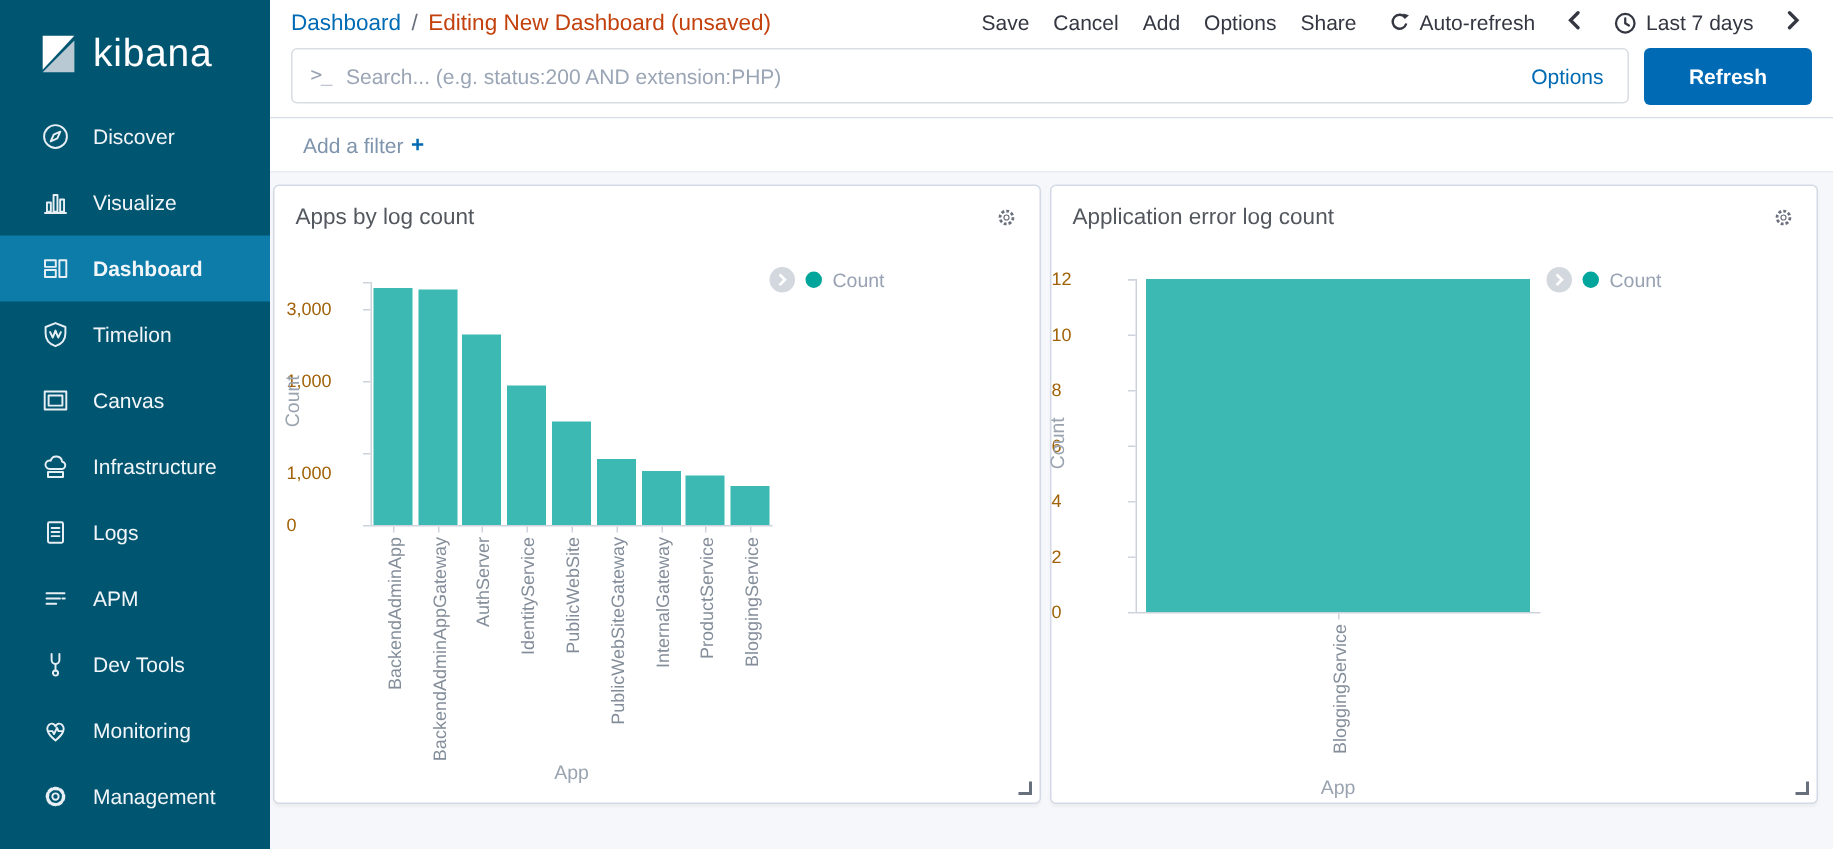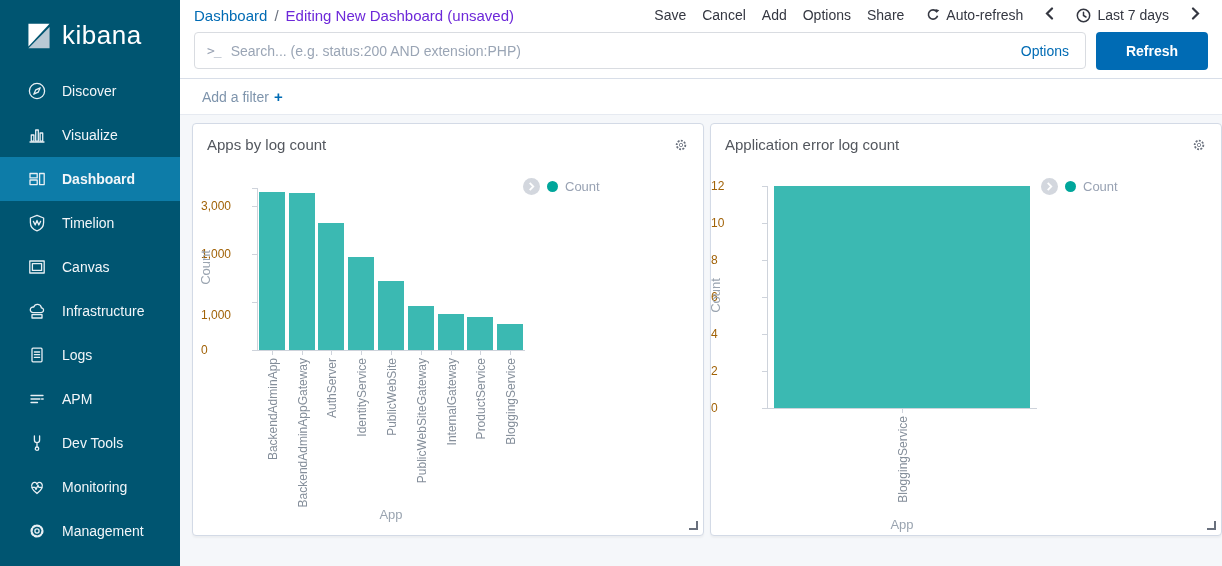--- a/index.html
+++ b/index.html
@@ -22,21 +22,21 @@
                   stroke-linecap: round; stroke-linejoin: round; }
 
   
   .main { flex: 1; display: flex; flex-direction: column; background: #F5F7FA; min-width: 0; }
 
   .topbar { background: #fff; }
   .crumb-row { display: flex; align-items: center; height: 30px; padding: 0 14px; }
   .breadcrumb { display: flex; align-items: center; gap: 7px; font-size: 15px; }
   .crumb-link { color: #006BB4; cursor: pointer; text-decoration: none; }
   .crumb-sep { color: #69707D; }
-  .crumb-current { color: #6d28d9; }
+  .crumb-current { color: #c2410c; }
   .top-menu { margin-left: auto; display: flex; align-items: center; gap: 8px; }
   .menu-btn { background: none; border: none; font-family: inherit; font-size: 14px; color: #343741;
               padding: 4px 8px; cursor: pointer; }
   .time-ctrl { display: flex; align-items: center; gap: 6px; font-size: 14px; color: #343741;
                padding: 4px 6px; cursor: pointer; background: none; border: none; font-family: inherit; text-align: center; }
   .chev-btn { background: none; border: none; padding: 4px 8px; cursor: pointer; }
 
   .search-row { display: flex; align-items: stretch; gap: 10px; padding: 2px 14px 8px 14px; }
   .search-box { flex: 1; display: flex; align-items: center; border: 1px solid #D9DCE1; border-radius: 4px;
                 height: 37px; padding: 0 12px; background: #fff; }
@@ -48,21 +48,21 @@
   .refresh-btn { width: 112px; height: 38px; flex: none; background: #006BB4; color: #fff; border: none;
                  border-radius: 4px; font-family: inherit; font-size: 14px; font-weight: 600; cursor: pointer; }
   .topbar { border-bottom: 1px solid #D8DEE8; }
 
   .filter-bar { background: #fff; height: 36px; display: flex; align-items: center; padding: 0 22px;
                 border-bottom: 1px solid #E6EAF1; }
   .add-filter { font-size: 14px; color: #7E94AC; cursor: pointer; background: none; border: none; font-family: inherit; display: flex; gap: 5px; align-items: center;}
   .add-filter .plus { color: #006BB4; font-weight: 700; font-size: 15px; }
 
   
-  .dash { flex: 1; padding: 8px 12px; display: flex; gap: 6px; }
+  .dash { flex: 1; padding: 8px 2px; display: flex; gap: 6px; }
   .panel { width: 512px; height: 413px; flex: none; background: #fff; border: 1px solid #D3DAE6;
            border-radius: 4px; position: relative; box-shadow: 0 2px 2px rgba(0,0,0,.04); }
   .panel-title { position: absolute; left: 14px; top: 12px; font-size: 15px; color: #53575E; }
   .panel-gear { position: absolute; right: 12px; top: 11px; cursor: pointer; background: none; border: none; padding: 2px; }
   .legend { position: absolute; left: 330px; top: 54px; display: flex; align-items: center; gap: 7px; }
   .legend-toggle { width: 17px; height: 17px; border-radius: 50%; background: #D3D7DE; border: none;
                    display: flex; align-items: center; justify-content: center; cursor: pointer; padding: 0; }
   .legend-dot { width: 11px; height: 11px; border-radius: 50%; }
   .legend-label { font-size: 13px; color: #98A2B3; cursor: pointer; }
   .resize-handle { position: absolute; right: 5px; bottom: 5px; width: 9px; height: 9px;

